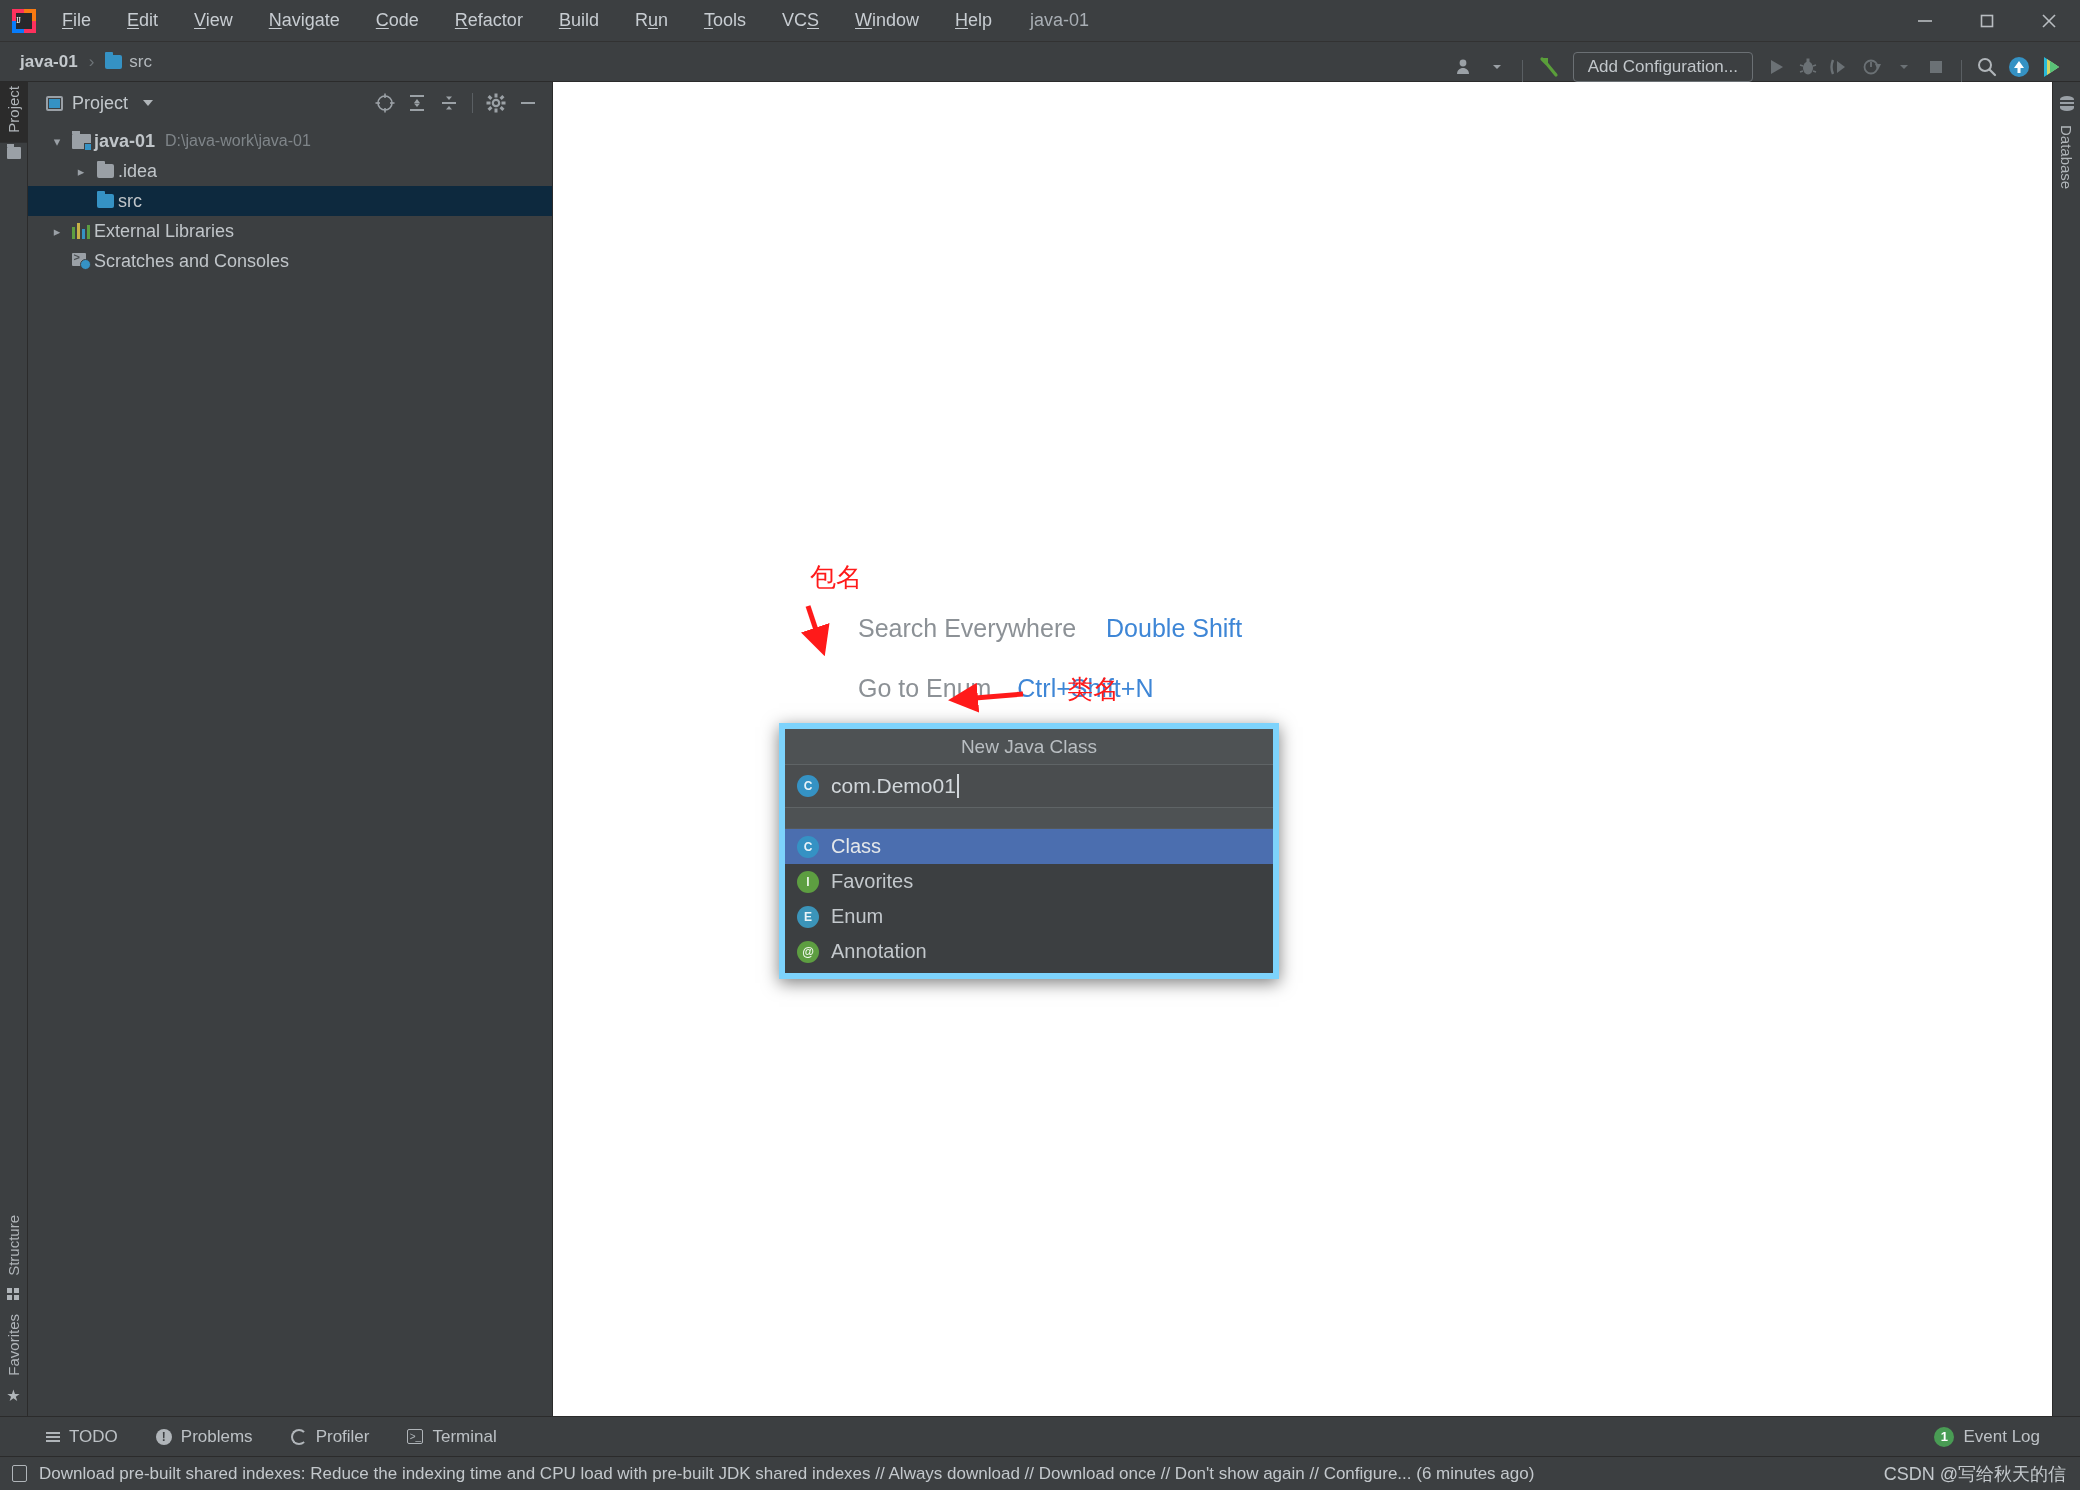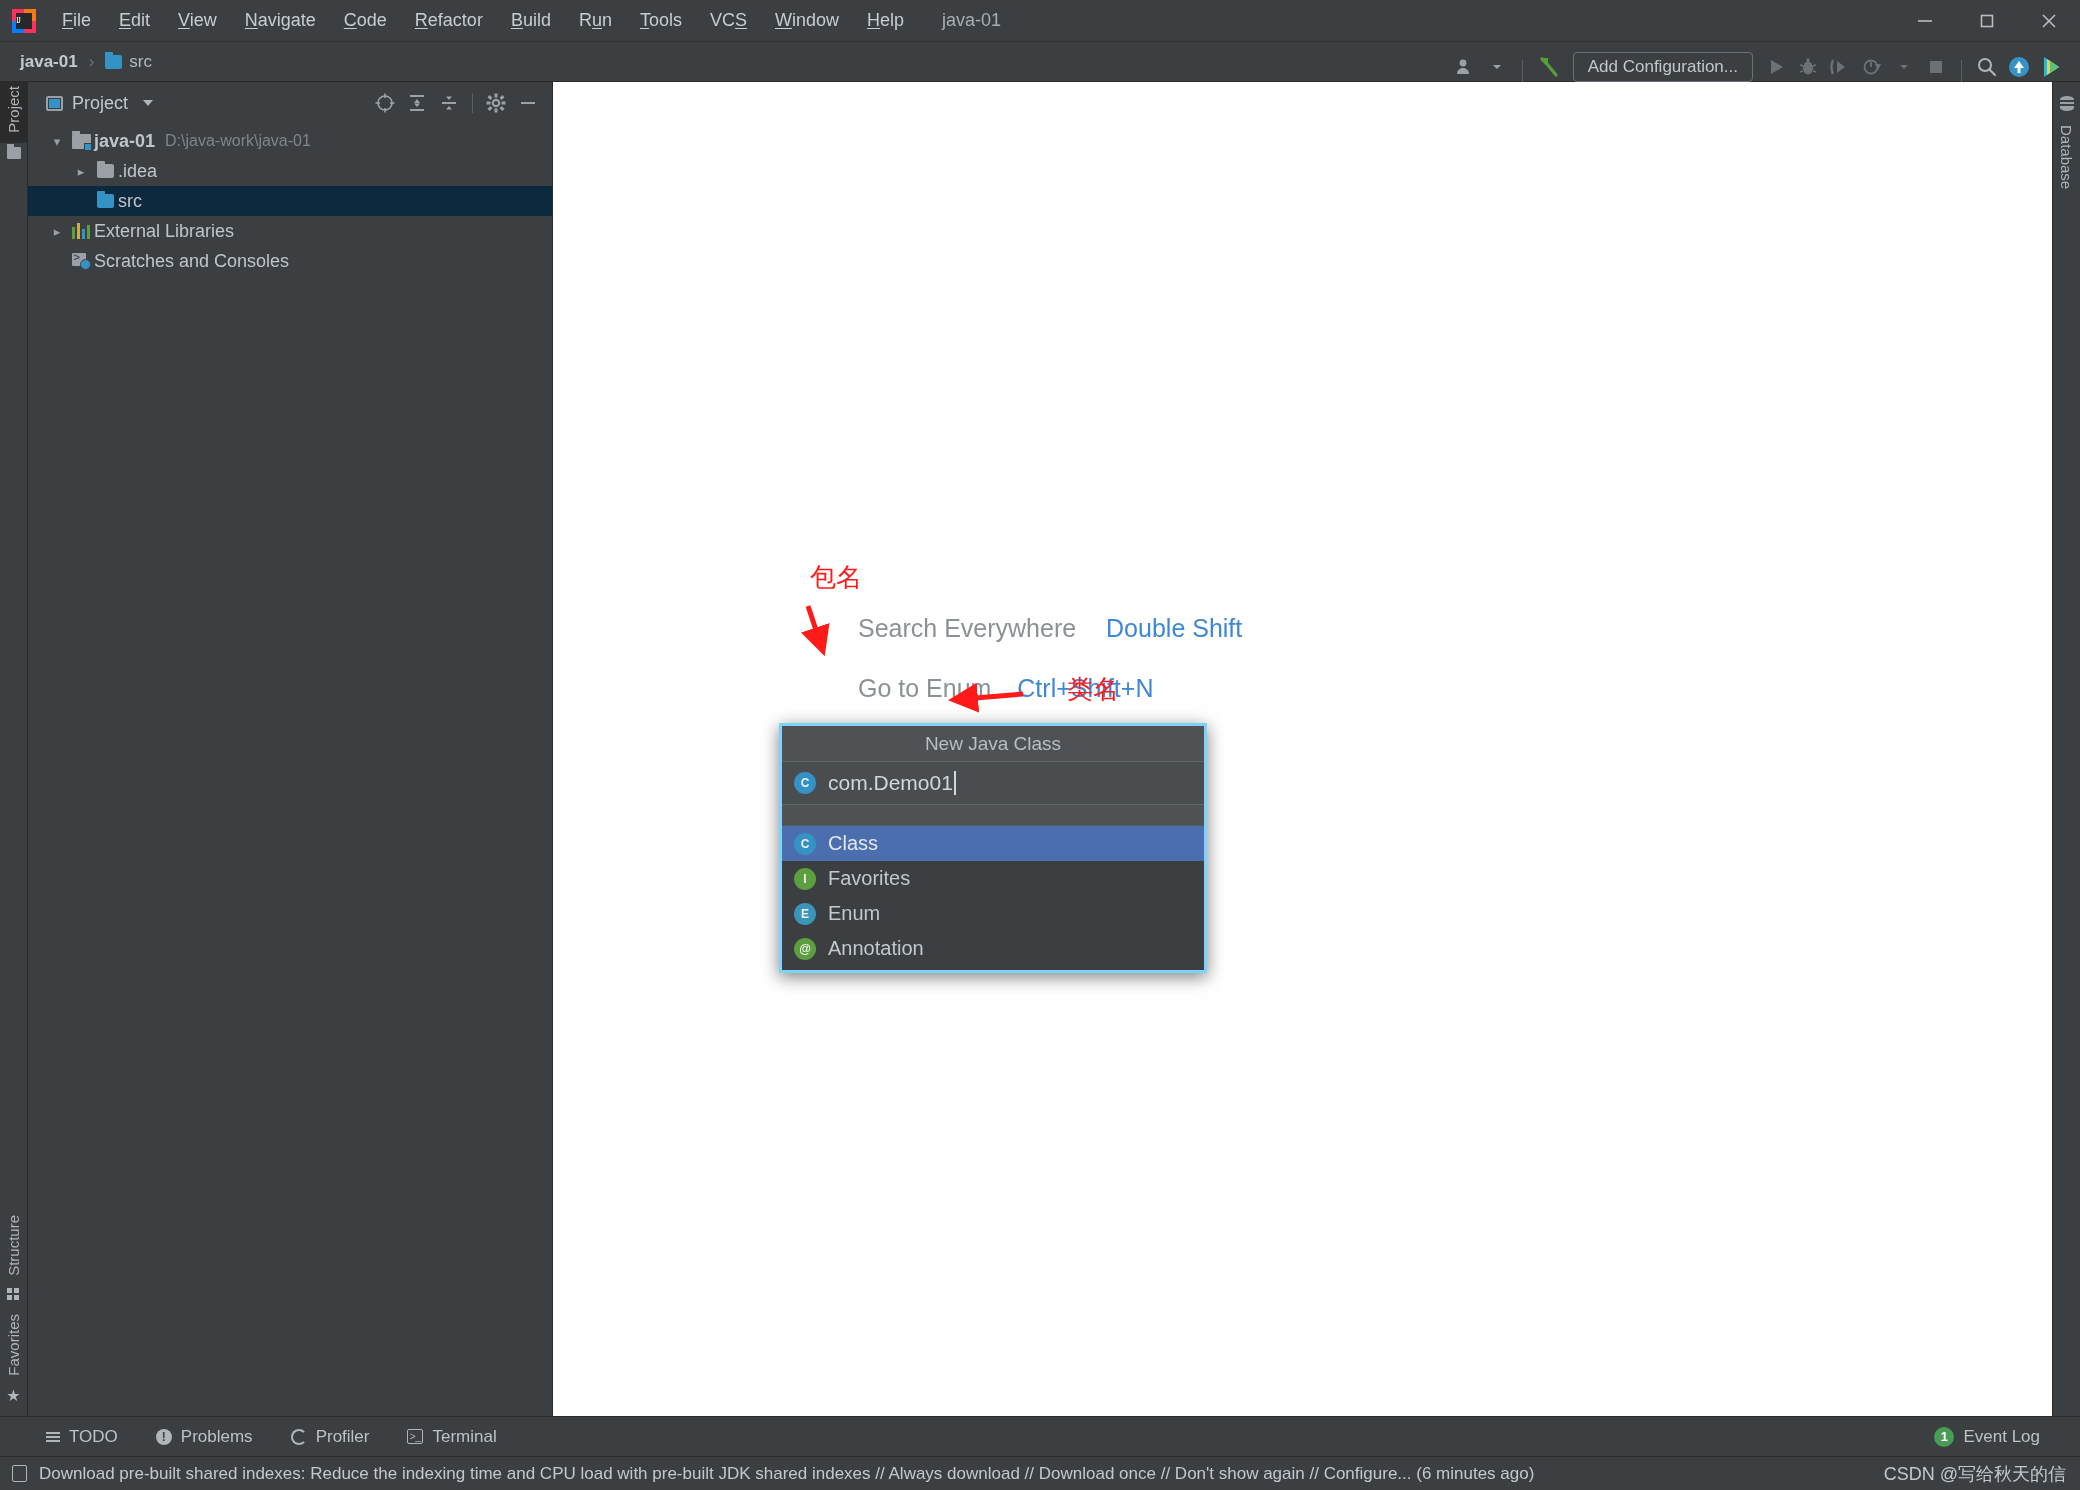--- a/index.html
+++ b/index.html
@@ -32,21 +32,21 @@
   .ij-logo .q { position: absolute; width: 12px; height: 12px; }
   .ij-logo .q1 { left: 0; top: 0; background: #fe315d; }
   .ij-logo .q2 { right: 0; top: 0; background: #f97a12; }
   .ij-logo .q3 { left: 0; bottom: 0; background: #087cfa; }
   .ij-logo .q4 { right: 0; bottom: 0; background: #fe315d; }
   .ij-logo .inner {
     position: absolute; left: 4px; top: 4px; right: 4px; bottom: 4px;
     background: #27282c; color: #fff; font-size: 8px; line-height: 16px;
     text-align: left; font-family: "Liberation Serif", serif; letter-spacing: -1px;
   }
-  .menubar { display: flex; align-items: center; gap: 4px; }
+  .menubar { display: flex; align-items: center; gap: 12px; }
   .menu-item {
     font-size: 18px; color: #c8cdd2; padding: 4px 12px; cursor: default;
     white-space: nowrap;
   }
   .menu-item u { text-decoration: underline; text-underline-offset: 2px; }
   .win-title {
     font-size: 18px; color: #a8aeb4; margin-left: 26px; white-space: nowrap;
   }
   .win-buttons {
     position: absolute; right: 0; top: 0; height: 42px;
@@ -205,22 +205,22 @@
     width: 14px; height: 15px; background: #9aa0a6; border-radius: 50% / 22%;
     position: relative; display: block;
   }
   .db-ico::after {
     content:""; position:absolute; left:0; right:0; top:4px; height:1.5px; background:#3c3f41;
     box-shadow: 0 4px 0 #3c3f41;
   }
 
   
   .popup {
-    position: absolute; left: 779px; top: 641px; width: 428px;
-    background: #4e5254; border: 3px solid #7dd3fc;
+    position: absolute; left: 779px; top: 641px; width: 500px;
+    background: #4e5254; border: 6px solid #7dd3fc;
     box-shadow: 0 4px 16px rgba(0,0,0,.5);
     z-index: 40;
   }
   .popup-title {
     height: 36px; display: flex; align-items: center; justify-content: center;
     font-size: 19px; color: #b9bec2; background: #4e5254;
     border-bottom: 1px solid #5f6466;
   }
   .popup-input-row {
     height: 43px; background: #4a4d4f; display: flex; align-items: center;

